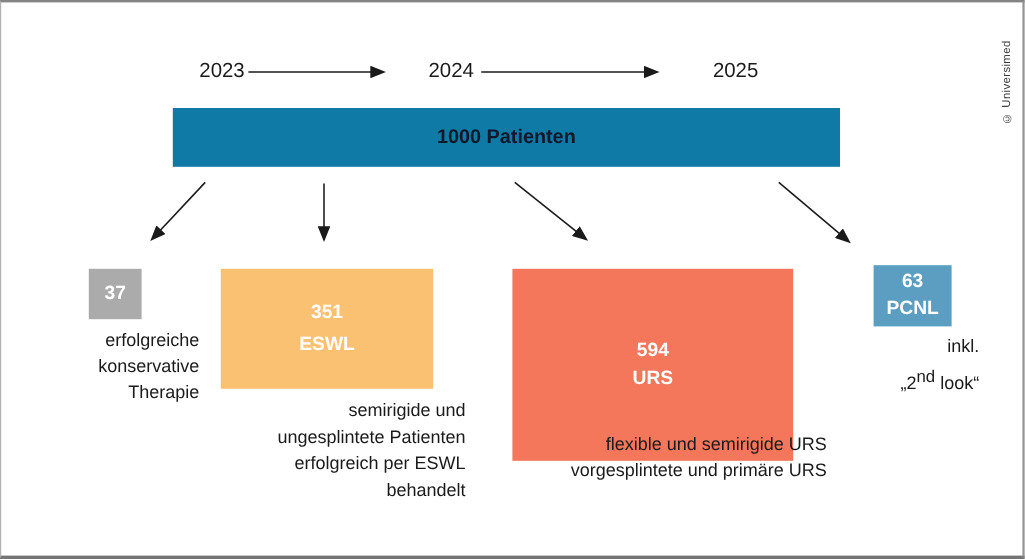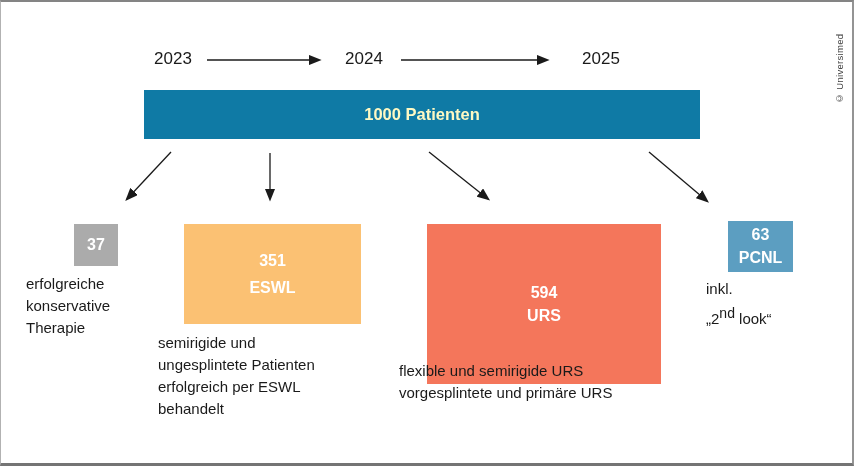--- a/index.html
+++ b/index.html
@@ -3,38 +3,38 @@
 <meta charset="utf-8">
 <style>
   html,body { margin:0; padding:0; background:#ffffff; }
   .frame {
     position:relative; width:854px; height:466px; box-sizing:border-box;
     background:#ffffff; overflow:hidden;
     border-top:2px solid #848484; border-left:1px solid #b2b2b2;
     border-right:2px solid #949494; border-bottom:3px solid #747474;
     font-family:"Liberation Sans", sans-serif; color:#1a1a1a;
   }
-  .year { position:absolute; top:47px; transform:translateX(-50%); font-size:17px; white-space:nowrap; }
+  .year { position:absolute; top:47px; transform:translateX(-50%); font-size:17px; white-space:nowrap;margin-left:12px; }
   #year-2023 { left:172px; } #year-2024 { left:363px; } #year-2025 { left:600px; }
   .arrow-layer { position:absolute; left:0; top:0; width:854px; height:466px; pointer-events:none; }
   .root-bar {
     position:absolute; left:143px; top:88px; width:556px; height:49px;
-    background:#0f7aa5; color:#fef9c3; font-weight:bold; font-size:16.5px;
+    background:#0f7aa5; color:#0f172a; font-weight:bold; font-size:16.5px;
     display:flex; align-items:center; justify-content:center;
   }
   .node-box {
     position:absolute; color:#ffffff; font-weight:bold; font-size:16px;
     display:flex; flex-direction:column; align-items:center; justify-content:center;
     text-align:center; line-height:1.55;
   }
   #box-konservativ { left:73px;  top:222px; width:44px;  height:42px;  background:#ababab; }
   #box-eswl        { left:183px; top:222px; width:177px; height:100px; background:#fbc173; line-height:1.7; }
   #box-urs         { left:426px; top:222px; width:234px; height:160px; background:#f4765b; line-height:1.45; }
   #box-pcnl        { left:727px; top:219px; width:65px;  height:51px;  background:#5c9ec1; line-height:1.4; }
-  .caption { position:absolute; text-align:left; font-size:15px; line-height:22px; color:#1a1a1a; }
+  .caption { position:absolute; text-align:right; font-size:15px; line-height:22px; color:#1a1a1a; }
   #caption-konservativ { left:25px;  top:271px; width:140px; }
   #caption-eswl        { left:157px; top:330px; width:230px; }
   #caption-urs         { left:398px; top:358px; width:290px; }
   #caption-pcnl        { left:705px; top:275px; width:110px; line-height:24px; }
   #caption-pcnl sup { font-size:14px; }
   .copyright {
     position:absolute; right:7px; top:12px; height:90px;
     writing-mode:vertical-rl; transform:rotate(180deg);
     font-size:9.5px; color:#3c3c3c; letter-spacing:0.3px; white-space:nowrap;
   }

